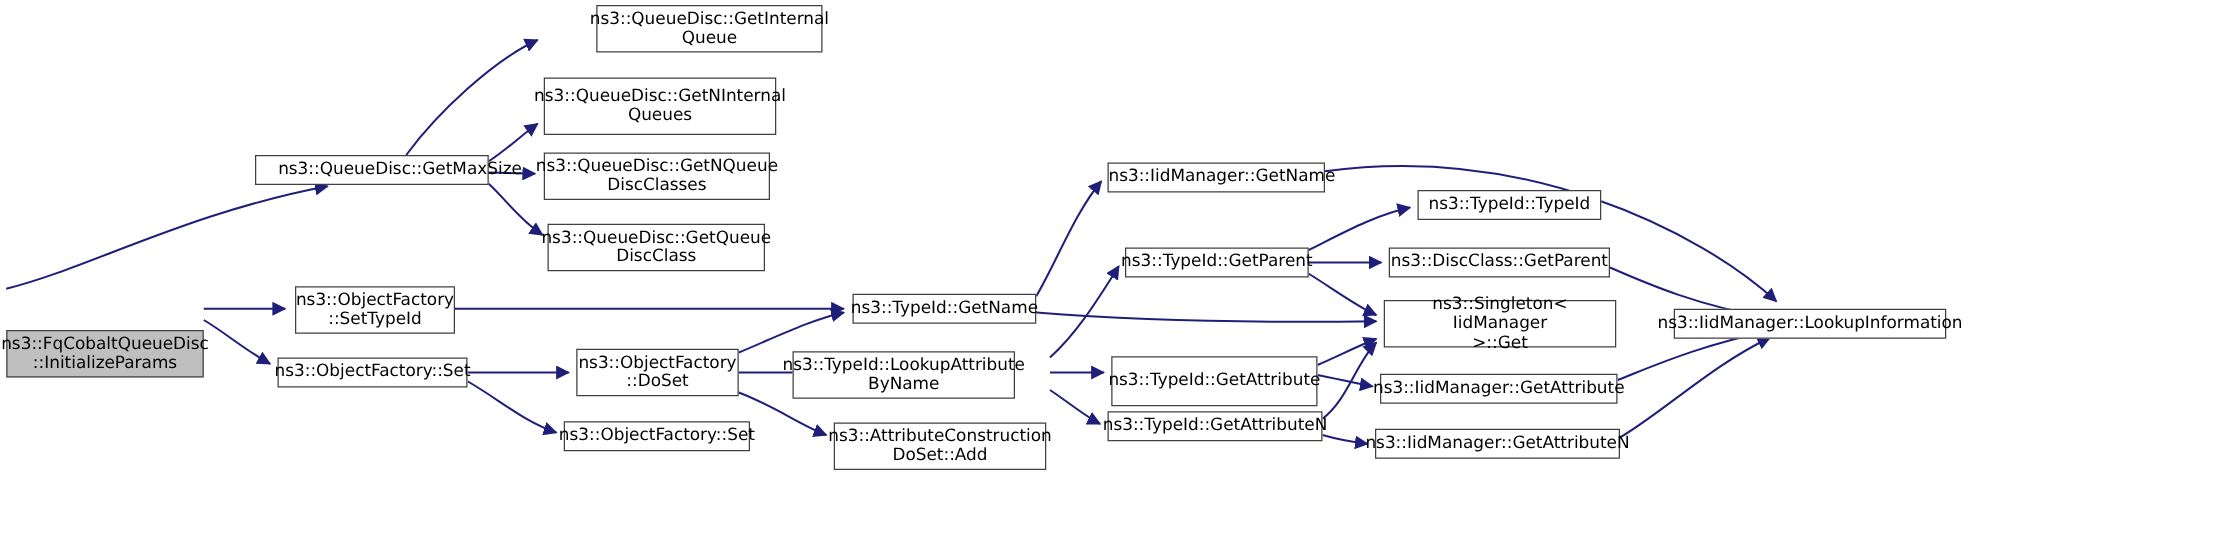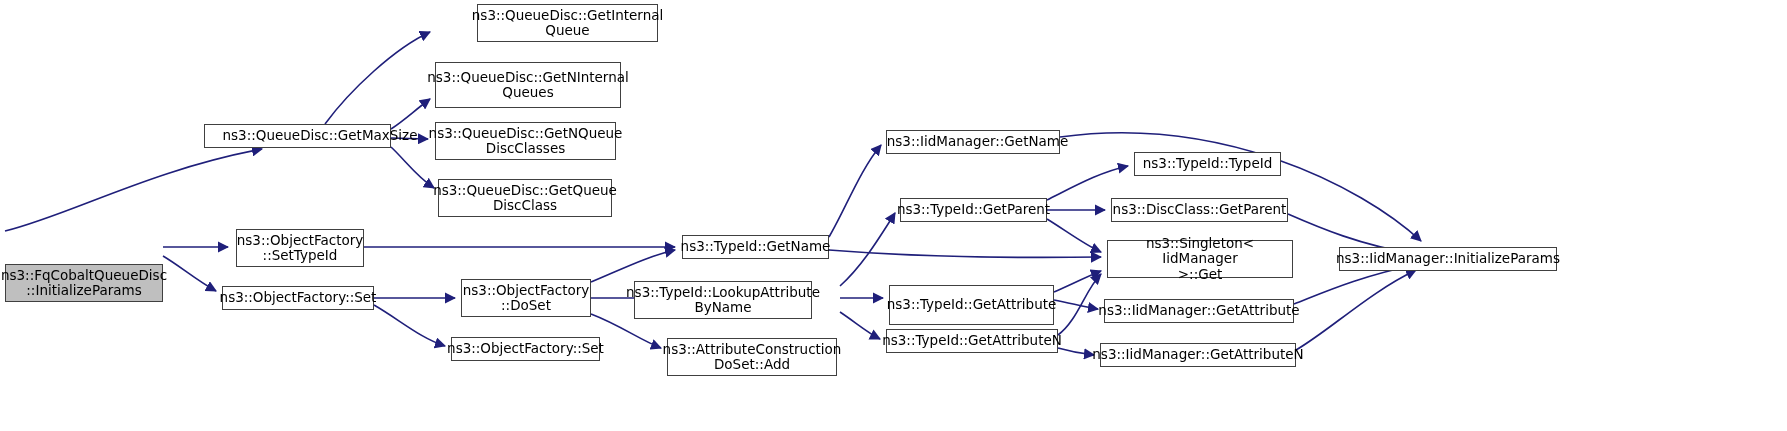--- a/index.html
+++ b/index.html
@@ -111,16 +111,16 @@
       <div class="node" style="left: 886px; top: 130px; width: 174px; height: 24px; padding-left: 12px;">ns3::IidManager::GetName</div>
       <div class="node" style="left: 900px; top: 198px; width: 147px; height: 24px;">ns3::TypeId::GetParent</div>
       <div class="node" style="left: 889px; top: 285px; width: 165px; height: 40px;">ns3::TypeId::GetAttribute</div>
       <div class="node" style="left: 886px; top: 329px; width: 172px; height: 24px;">ns3::TypeId::GetAttributeN</div>
       <div class="node" style="left: 1134px; top: 152px; width: 147px; height: 24px;">ns3::TypeId::TypeId</div>
       <div class="node" style="left: 1111px; top: 198px; width: 177px; height: 24px;">ns3::DiscClass::GetParent</div>
       <div class="node" style="left: 1107px; top: 240px; width: 186px; height: 38px;">ns3::Singleton&lt; IidManager
 &gt;::Get</div>
       <div class="node" style="left: 1104px; top: 299px; width: 190px; height: 24px;">ns3::IidManager::GetAttribute</div>
       <div class="node" style="left: 1100px; top: 343px; width: 196px; height: 24px;">ns3::IidManager::GetAttributeN</div>
-      <div class="node" style="left: 1339px; top: 247px; width: 218px; height: 24px;">ns3::IidManager::InitializeParams</div>
+      <div class="node" style="left: 1339px; top: 247px; width: 218px; height: 24px;">ns3::IidManager::LookupInformation</div>
     </div>
 
 </div>
 
 </body></html>

